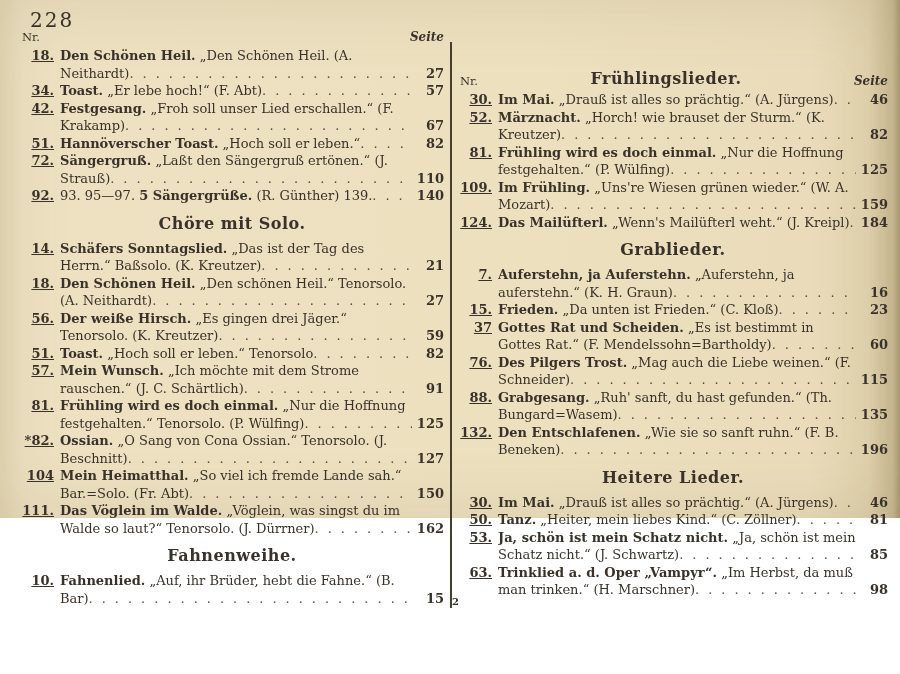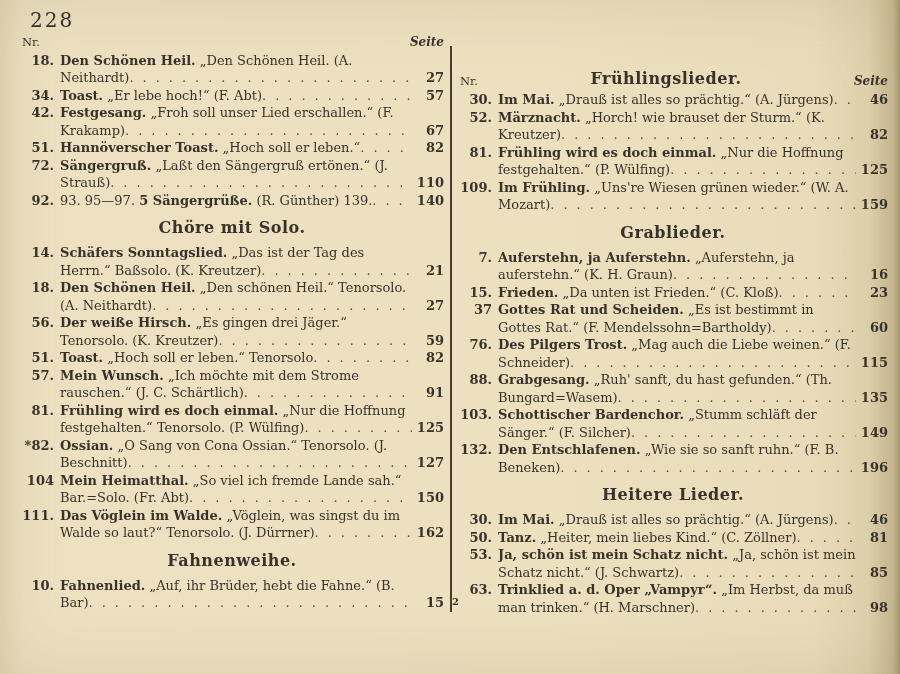--- a/index.html
+++ b/index.html
@@ -4,33 +4,33 @@
 <style>
   html, body { margin: 0; padding: 0; }
   body {
     width: 900px; height: 674px;
     font-family: "DejaVu Serif", "Liberation Serif", serif;
     color: #39322a;
     overflow: hidden;
   }
   .page {
     position: relative;
-    width: 900px; height: 674px;
+    width: 900px; height: 518px;
     background: linear-gradient(90deg,
       #e6d9b6 0%, #ede1c2 2.5%, #ece0bf 60%, #eadcba 90%,
       #e0d2ad 96.5%, #cbbb94 99.2%, #ab9a74 100%);
     box-shadow: inset 0 0 70px rgba(120,100,60,.16);
   }
   .pagenum {
     position: absolute; top: 8px; left: 30px;
     font-size: 20px; letter-spacing: 2px;
   }
   .columns {
     position: absolute; top: 30px; left: 20px; right: 12px;
-    display: flex; align-items: center;
+    display: flex; align-items: flex-start;
   }
   .col-left  { width: 424px; }
   .col-right { flex: 1; }
   .divider {
     width: 2px; height: 566px;
     background: #473e2f; margin: 12px 6px 0 6px;
     flex-shrink: 0;
   }
   .col-header {
     display: flex; justify-content: space-between; align-items: flex-end;
@@ -38,21 +38,21 @@
   }
   .col-header .seite { font-weight: bold; font-size: 12px; font-style: italic; }
   .col-header .sect  { font-weight: bold; font-size: 16px; letter-spacing: .5px; margin-top: 39px; }
   .section-title {
     text-align: center; font-weight: bold; font-size: 16px;
     margin: 9px 0 7px 0; letter-spacing: .5px;
   }
   .entry { display: flex; font-size: 13px; line-height: 17.5px; }
   .no {
     width: 34px; padding-right: 6px; flex-shrink: 0;
-    text-align: right; font-weight: bold;
+    text-align: right; font-weight: bold; text-decoration: underline;
   }
   .body { flex: 1; overflow: hidden; }
   .t { font-weight: bold; }
   .dots { display: inline-block; width: 0; overflow: visible; }
   .dots::after {
     content: "..........................................................";
     letter-spacing: 9px; white-space: nowrap; opacity: .85;
   }
   .pg {
     width: 32px; flex-shrink: 0; text-align: right;
@@ -183,20 +183,25 @@
           <div class="entry">
             <span class="no">81.</span>
             <span class="body"><span class="t">Frühling wird es doch einmal.</span> <span>„Nur die Hoffnung festgehalten.“ (P. Wülfing)</span><span class="dots"></span></span>
             <span class="pg">125</span>
           </div>
           <div class="entry">
             <span class="no">109.</span>
             <span class="body"><span class="t">Im Frühling.</span> <span>„Uns're Wiesen grünen wieder.“ (W. A. Mozart)</span><span class="dots"></span></span>
             <span class="pg">159</span>
           </div>
+          <div class="entry">
+            <span class="no">124.</span>
+            <span class="body"><span class="t">Das Mailüfterl.</span> <span>„Wenn's Mailüfterl weht.“ (J. Kreipl)</span><span class="dots"></span></span>
+            <span class="pg">184</span>
+          </div>
           <div class="section-title">Grablieder.</div>
           <div class="entry">
             <span class="no">7.</span>
             <span class="body"><span class="t">Auferstehn, ja Auferstehn.</span> <span>„Auferstehn, ja auferstehn.“ (K. H. Graun)</span><span class="dots"></span></span>
             <span class="pg">16</span>
           </div>
           <div class="entry">
             <span class="no">15.</span>
             <span class="body"><span class="t">Frieden.</span> <span>„Da unten ist Frieden.“ (C. Kloß)</span><span class="dots"></span></span>
             <span class="pg">23</span>
@@ -210,25 +215,20 @@
             <span class="no">76.</span>
             <span class="body"><span class="t">Des Pilgers Trost.</span> <span>„Mag auch die Liebe weinen.“ (F. Schneider)</span><span class="dots"></span></span>
             <span class="pg">115</span>
           </div>
           <div class="entry">
             <span class="no">88.</span>
             <span class="body"><span class="t">Grabgesang.</span> <span>„Ruh' sanft, du hast gefunden.“ (Th. Bungard=Wasem)</span><span class="dots"></span></span>
             <span class="pg">135</span>
           </div>
           <div class="entry">
-            <span class="no">103.</span>
-            <span class="body"><span class="t">Schottischer Bardenchor.</span> <span>„Stumm schläft der Sänger.“ (F. Silcher)</span><span class="dots"></span></span>
-            <span class="pg">149</span>
-          </div>
-          <div class="entry">
             <span class="no">132.</span>
             <span class="body"><span class="t">Den Entschlafenen.</span> <span>„Wie sie so sanft ruhn.“ (F. B. Beneken)</span><span class="dots"></span></span>
             <span class="pg">196</span>
           </div>
           <div class="section-title">Heitere Lieder.</div>
           <div class="entry">
             <span class="no">30.</span>
             <span class="body"><span class="t">Im Mai.</span> <span>„Drauß ist alles so prächtig.“ (A. Jürgens)</span><span class="dots"></span></span>
             <span class="pg">46</span>
           </div>

